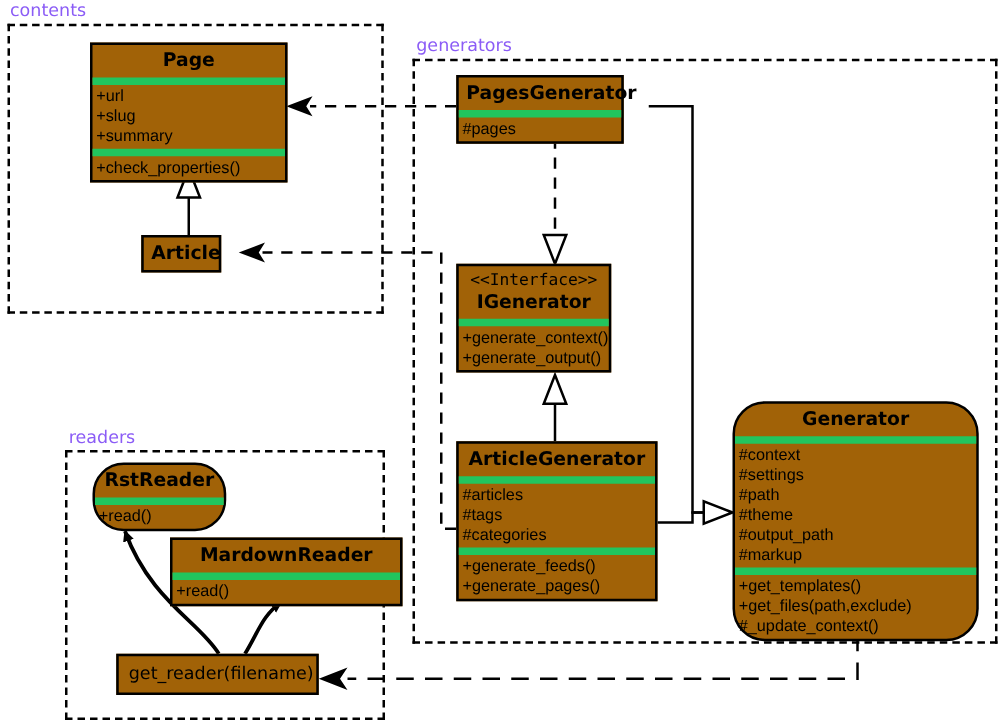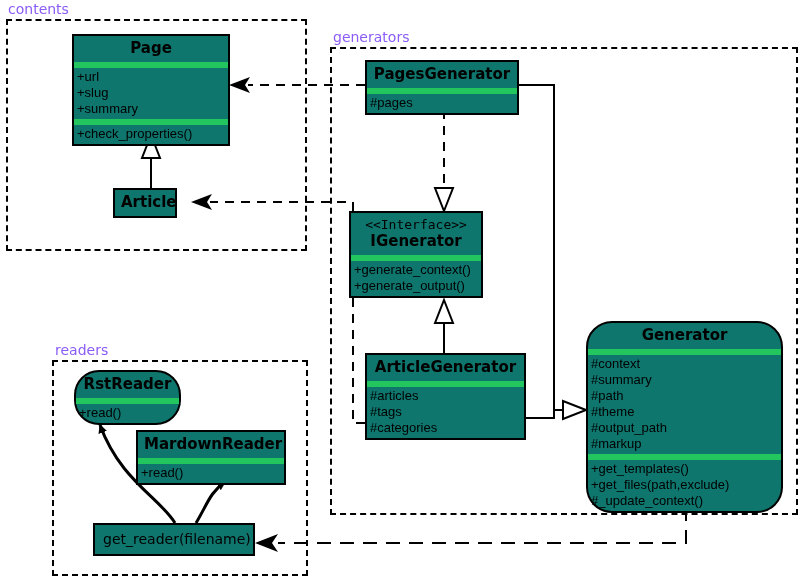--- a/index.html
+++ b/index.html
@@ -35,21 +35,21 @@
     color: #8b5cf6;
     background: #ffffff;
     padding: 0 2px;
     white-space: nowrap;
     line-height: 15px;
   }
   
   .uml {
     position: absolute;
     border: 2px solid #000;
-    background: #0f766e;
+    background: #a16207;
     box-sizing: border-box;
     z-index: 5;
   }
   .uml .name {
     font-weight: bold;
     font-size: 15px;
     text-align: center;
     padding: 4px 6px 5px 6px;
     line-height: 17px;
     white-space: nowrap;
@@ -163,72 +163,76 @@
     </div>
     <div class="compartment">
       <div class="row">+check_properties()</div>
     </div>
   </div>
 
   <div class="uml" style="left:113px; top:188px; width:64px;">
     <div class="name">Article</div>
   </div>
 
-  <div class="uml" style="left:365px; top:60px; width:154px;">
+  <div class="uml" style="left:365px; top:60px; width:134px;">
     <div class="name">PagesGenerator</div>
     <div class="compartment">
       <div class="row">#pages</div>
     </div>
   </div>
 
-  <div class="uml" style="left:349px; top:211px; width:134px;">
+  <div class="uml" style="left:365px; top:211px; width:124px;">
     <div class="name">
       <span class="stereo">&lt;&lt;Interface&gt;&gt;</span>
       <span>IGenerator</span>
     </div>
     <div class="compartment">
       <div class="row">+generate_context()</div>
       <div class="row">+generate_output()</div>
     </div>
   </div>
 
   <div class="uml" style="left:365px; top:353px; width:161px;">
     <div class="name">ArticleGenerator</div>
     <div class="compartment">
       <div class="row">#articles</div>
       <div class="row">#tags</div>
       <div class="row">#categories</div>
     </div>
+    <div class="compartment">
+      <div class="row">+generate_feeds()</div>
+      <div class="row">+generate_pages()</div>
+    </div>
   </div>
 
   <div class="uml" style="left:586px; top:321px; width:197px;border-radius:26px;">
     <div class="name">Generator</div>
     <div class="compartment">
       <div class="row">#context</div>
-      <div class="row">#summary</div>
+      <div class="row">#settings</div>
       <div class="row">#path</div>
       <div class="row">#theme</div>
       <div class="row">#output_path</div>
       <div class="row">#markup</div>
     </div>
     <div class="compartment">
       <div class="row">+get_templates()</div>
       <div class="row">+get_files(path,exclude)</div>
       <div class="row">#_update_context()</div>
     </div>
   </div>
 
   <div class="uml" style="left:74px; top:370px; width:107px;border-radius:25px;">
     <div class="name">RstReader</div>
     <div class="compartment">
       <div class="row">+read()</div>
     </div>
   </div>
 
-  <div class="uml" style="left:136px; top:430px; width:150px;">
+  <div class="uml" style="left:136px; top:430px; width:186px;">
     <div class="name">MardownReader</div>
     <div class="compartment">
       <div class="row">+read()</div>
     </div>
   </div>
 
   <div class="uml plain" style="left:93px; top:523px; width:162px;">
     <div class="name">get_reader(filename)</div>
   </div>
 

